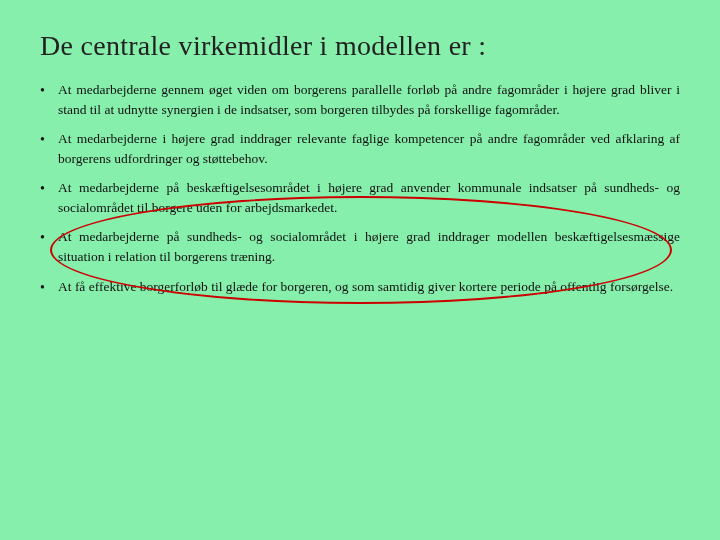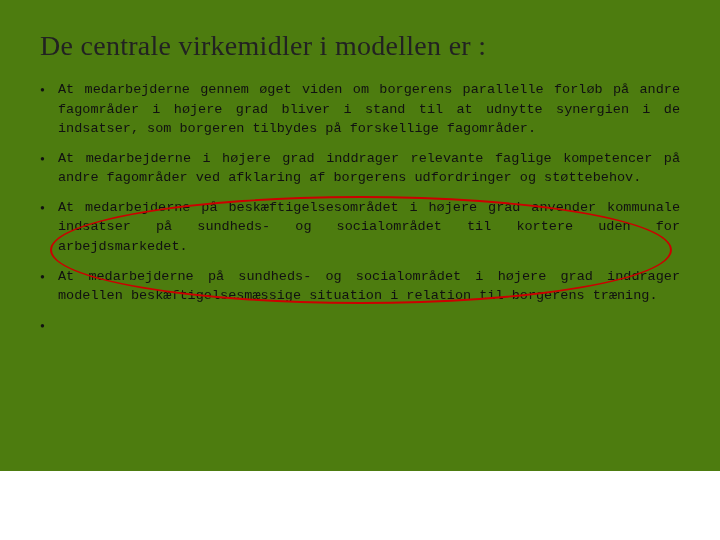--- a/index.html
+++ b/index.html
@@ -11,22 +11,22 @@
     body {
       width: 720px;
       height: 540px;
       background: #ffffff;
       font-family: 'Times New Roman', Times, serif;
       overflow: hidden;
     }
 
     .slide {
       width: 720px;
-      height: 471px;
-      background: #4d7c0f;
+      height: 540px;
+      background: #86efac;
       padding: 30px 40px 20px 40px;
       position: relative;
     }
 
     .title {
       font-size: 28px;
       font-weight: normal;
       color: #222222;
       margin-bottom: 18px;
       letter-spacing: 0.01em;
@@ -50,21 +50,20 @@
 
     .bullet-dot {
       min-width: 18px;
       margin-top: 1px;
       font-size: 14px;
       color: #111111;
     }
 
     .bullet-text {
       flex: 1;
-      font-family: Liberation Mono, monospace;
     }
 
     
     .circle-oval-2 {
       position: absolute;
       border: 2px solid #cc0000;
       border-radius: 50%;
       
       left: 50px;
       top: 196px;
@@ -88,29 +87,30 @@
       <span class="bullet-text">At medarbejderne gennem øget viden om borgerens parallelle forløb på andre fagområder i højere grad bliver i stand til at udnytte synergien i de indsatser, som borgeren tilbydes på forskellige fagområder.</span>
     </li>
 
     <li class="bullet-item">
       <span class="bullet-dot">•</span>
       <span class="bullet-text">At medarbejderne i højere grad inddrager relevante faglige kompetencer på andre fagområder ved afklaring af borgerens udfordringer og støttebehov.</span>
     </li>
 
     <li class="bullet-item">
       <span class="bullet-dot">•</span>
-      <span class="bullet-text">At medarbejderne på beskæftigelsesområdet i højere grad anvender kommunale indsatser på sundheds- og socialområdet til kortere uden for arbejdsmarkedet.</span>
+      <span class="bullet-text">At medarbejderne på beskæftigelsesområdet i højere grad anvender kommunale indsatser på sundheds- og socialområdet til borgere uden for arbejdsmarkedet.</span>
     </li>
 
     <li class="bullet-item">
       <span class="bullet-dot">•</span>
       <span class="bullet-text">At medarbejderne på sundheds- og socialområdet i højere grad inddrager modellen beskæftigelsesmæssige situation i relation til borgerens træning.</span>
     </li>
 
     <li class="bullet-item">
       <span class="bullet-dot">•</span>
+      <span class="bullet-text">At få effektive borgerforløb til glæde for borgeren, og som samtidig giver kortere periode på offentlig forsørgelse.</span>
     </li>
 
   </ul>
 
   <div class="circle-oval-2"></div>
 
 </div>
 
 </body></html>

